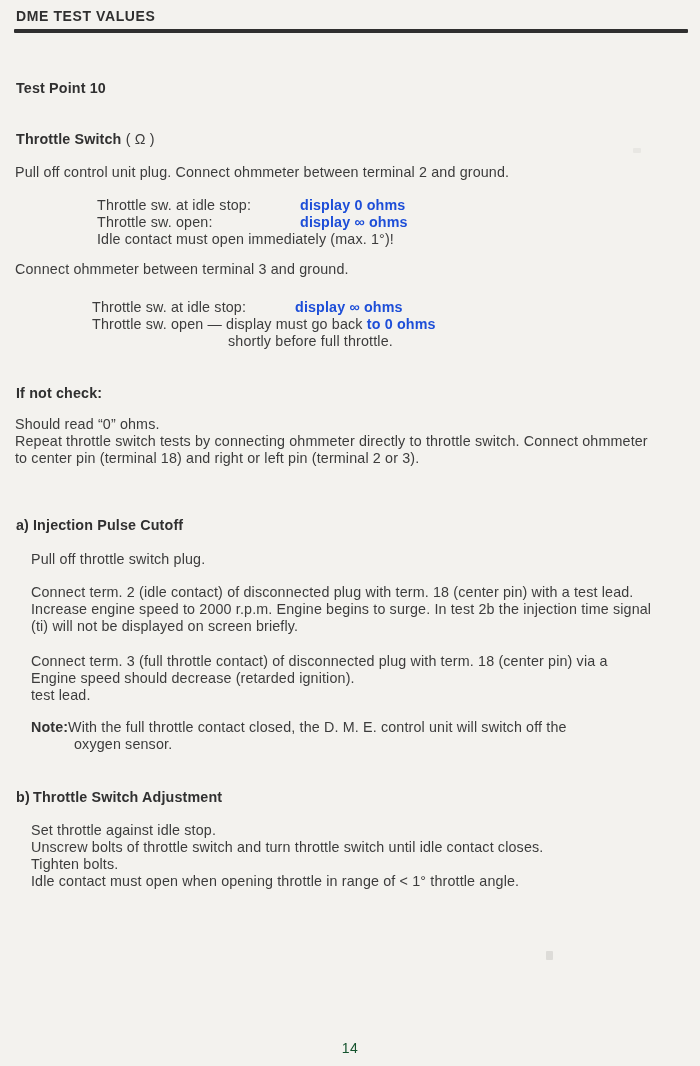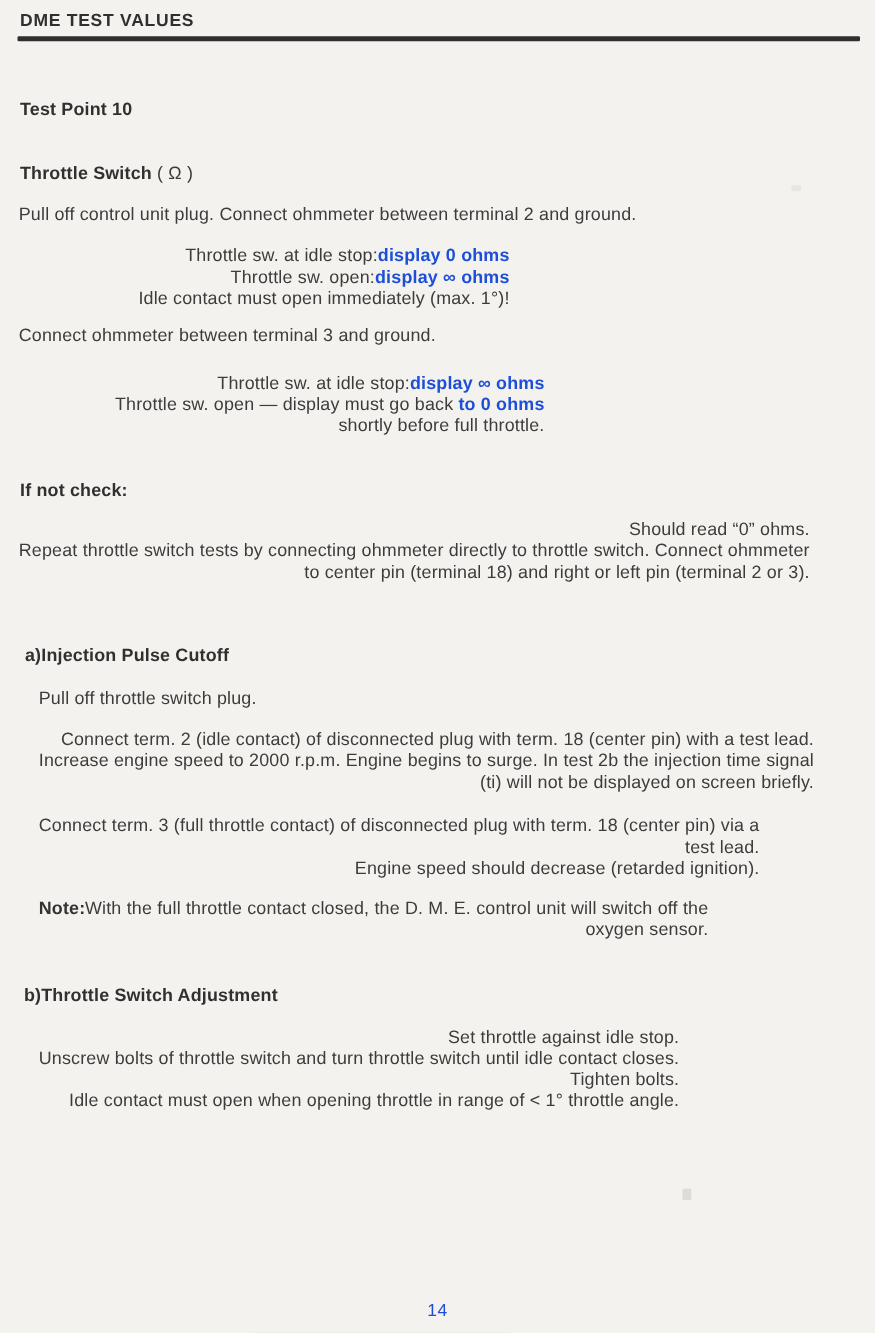--- a/index.html
+++ b/index.html
@@ -7,41 +7,41 @@
     position:relative;
     width:700px;height:1066px;
     background:#f3f2ee;
     font-family:"Liberation Sans","DejaVu Sans",sans-serif;
     color:#3c3c3c;
     font-size:14.3px;
     line-height:17px;
     letter-spacing:0.15px;
     overflow:hidden;
   }
-  .abs{position:absolute;white-space:nowrap;text-align:right;}
+  .abs{position:absolute;white-space:nowrap;}
   .bold{font-weight:bold;color:#1d4ed8;}
   .h-title{
     position:absolute;left:16px;top:8px;
     font-weight:bold;font-size:14px;letter-spacing:0.6px;color:#2f2f2f;
   }
   .h-rule{
     position:absolute;left:14px;top:29px;width:674px;height:3.5px;
     background:#2f2f2f;border-radius:1px;
   }
   .sec-title{font-weight:bold;color:#303030;}
   .row .lbl{display:inline-block;width:203px;}
   .note-wrap{display:flex;}
   .note-lbl{width:37px;flex:0 0 auto;font-weight:bold;color:#333;}
   .note-body div{white-space:nowrap;}
   .note-line2{padding-left:6px;}
   .a-head{display:flex;}
   .a-head .a-lbl{width:17px;flex:0 0 auto;}
   .pagenum{
     position:absolute;left:0;top:1040px;width:700px;
-    text-align:center;color:#1d4ed8;font-size:14px;letter-spacing:0.5px;
+    text-align:center;color:#14532d;font-size:14px;letter-spacing:0.5px;
   }
   .artifact{position:absolute;background:#9a9a98;opacity:0.25;border-radius:1px;}
   .art1{left:546px;top:951px;width:7px;height:9px;}
   .art2{left:633px;top:148px;width:8px;height:5px;opacity:0.12;}
 </style>
 </head>
 <body>
 
 <div class="page">
 
@@ -95,22 +95,22 @@
   <div class="abs" style="left:31px;top:551px;">Pull off throttle switch plug.</div>
 
   <div class="abs" style="left:31px;top:584px;">
     <div>Connect term. 2 (idle contact) of disconnected plug with term. 18 (center pin) with a test lead.</div>
     <div>Increase engine speed to 2000 r.p.m. Engine begins to surge. In test 2b the injection time signal</div>
     <div>(ti) will not be displayed on screen briefly.</div>
   </div>
 
   <div class="abs" style="left:31px;top:653px;">
     <div>Connect term. 3 (full throttle contact) of disconnected plug with term. 18 (center pin) via a</div>
+    <div>Engine speed should decrease (retarded ignition).</div>
     <div>test lead.</div>
-    <div>Engine speed should decrease (retarded ignition).</div>
   </div>
 
   <div class="abs note-wrap" style="left:31px;top:719px;">
     <span class="note-lbl">Note:</span>
     <div class="note-body">
       <div>With the full throttle contact closed, the D. M. E. control unit will switch off the</div>
       <div class="note-line2">oxygen sensor.</div>
     </div>
   </div>
 

